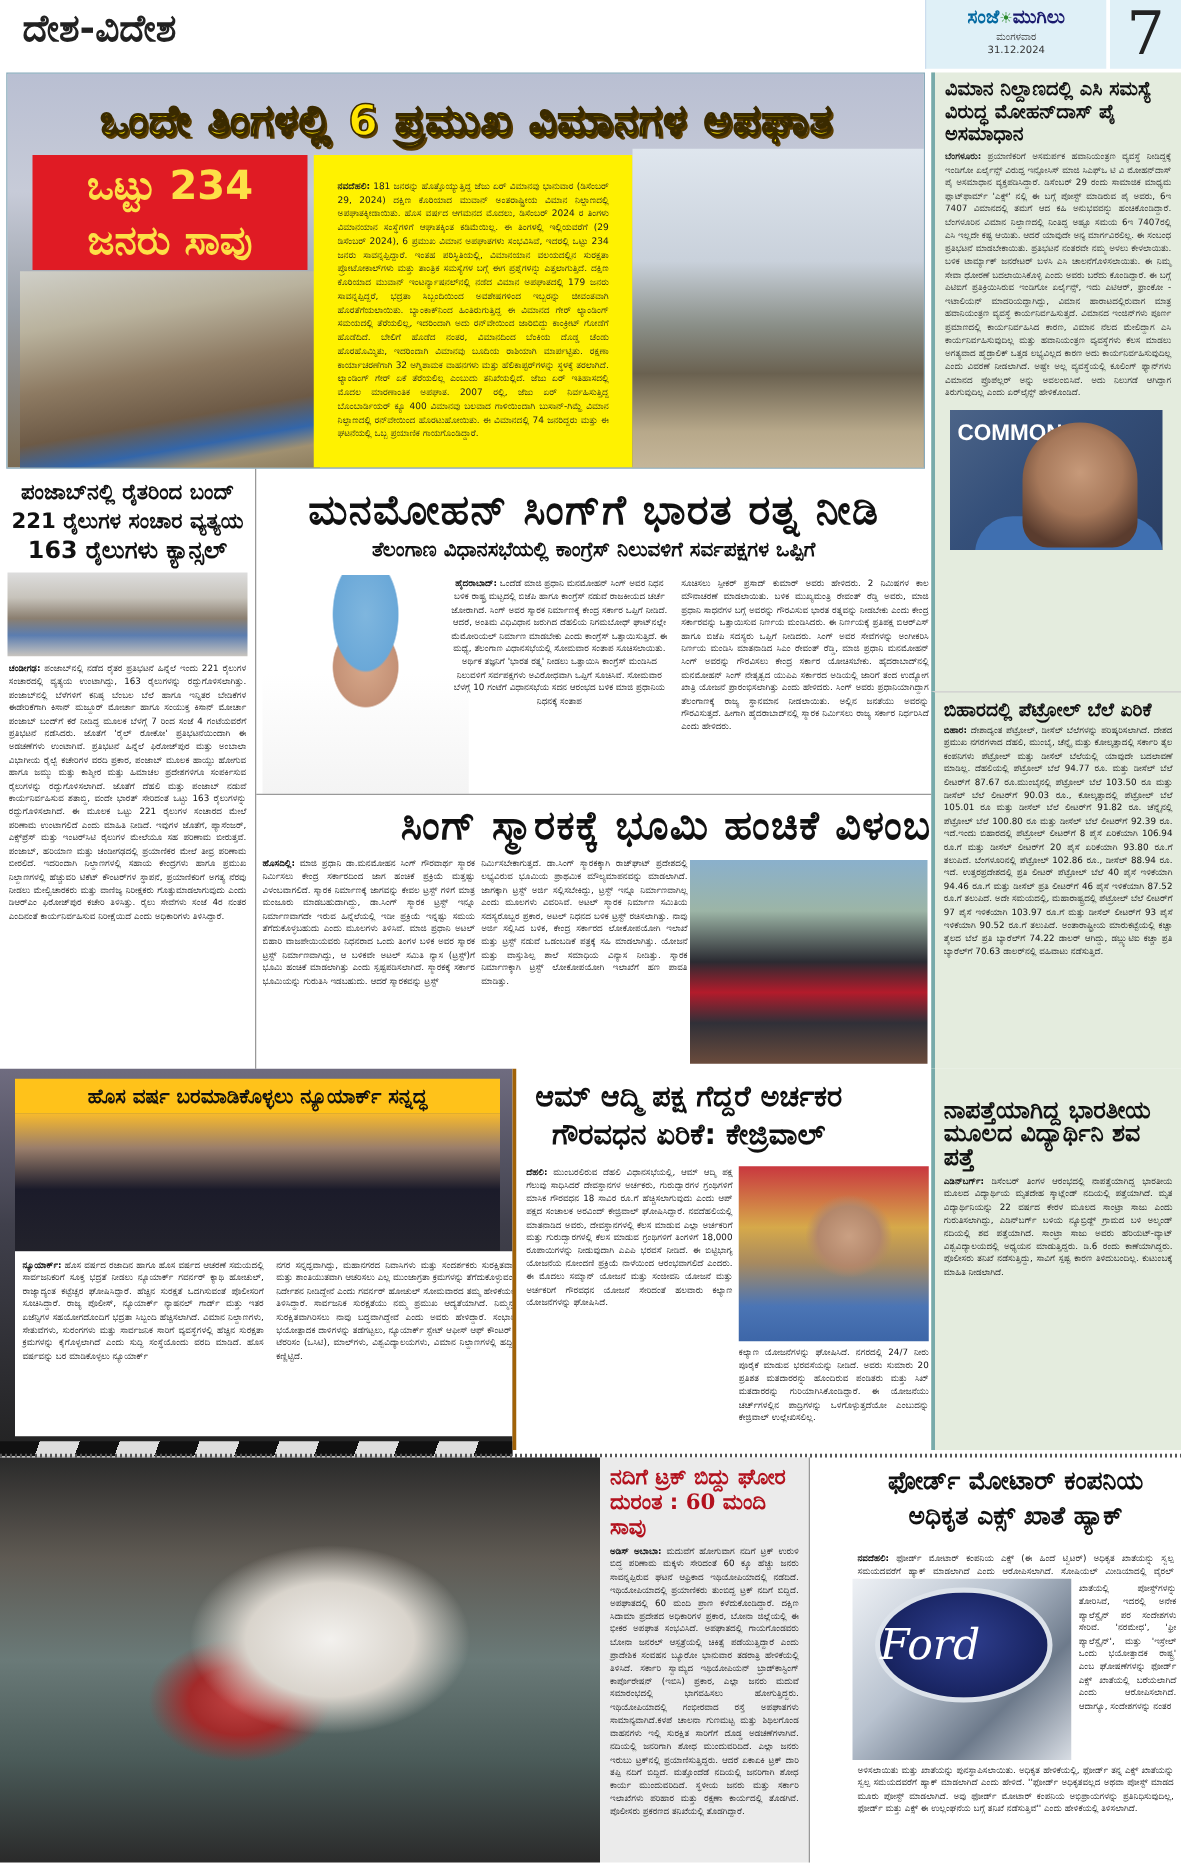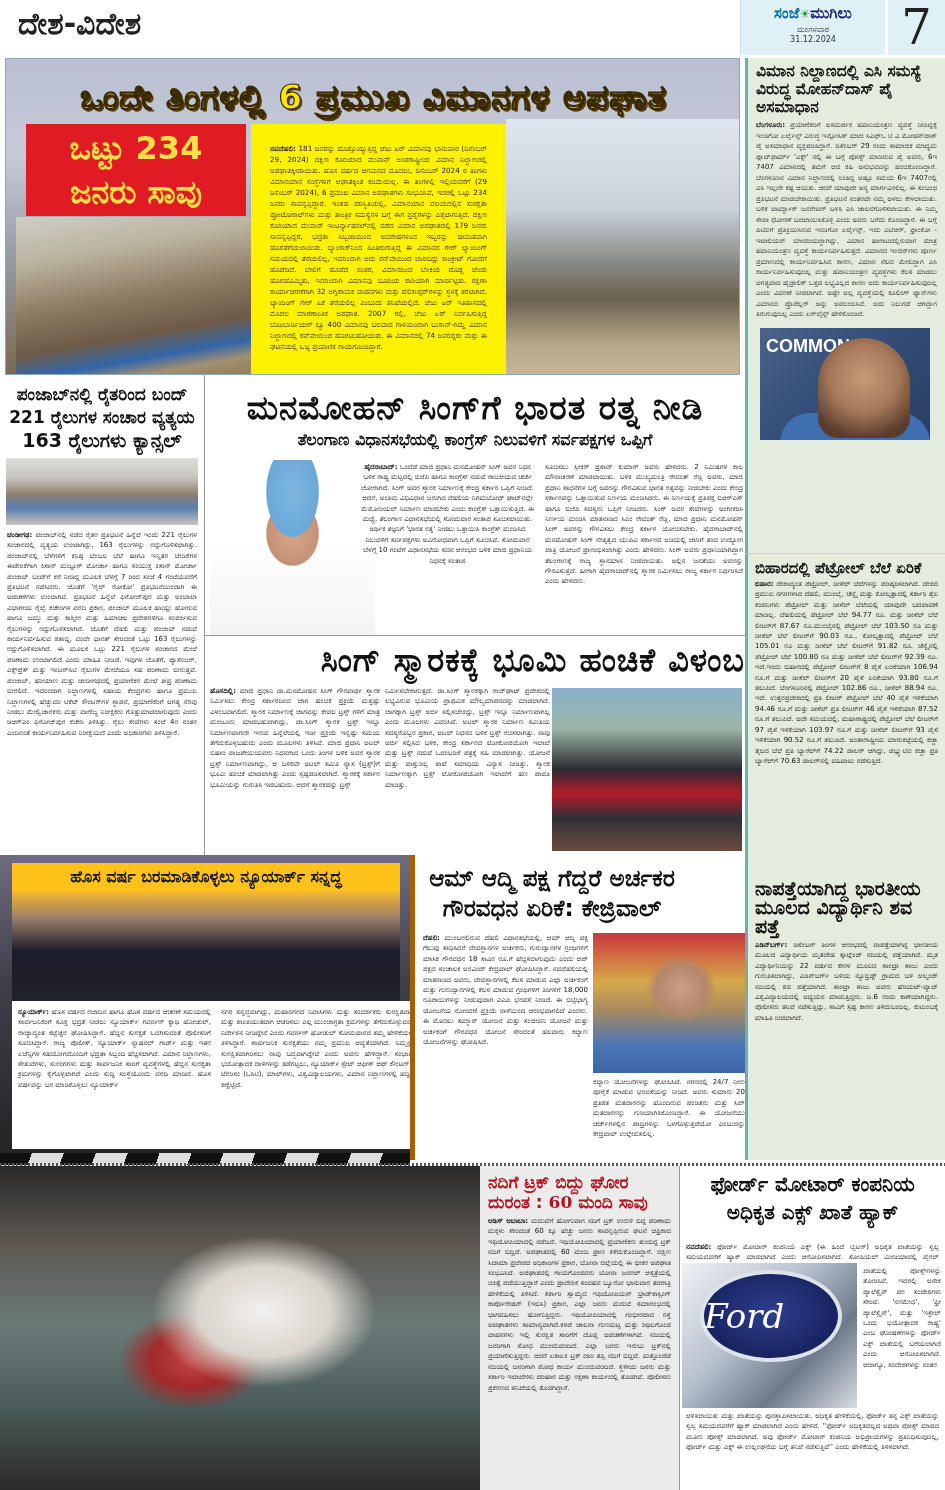--- a/index.html
+++ b/index.html
@@ -44,31 +44,31 @@
 .sm-head{text-align:right;font-size:32px;font-weight:900;line-height:48px;letter-spacing:1px}
 .sm-body1{left:5px;top:50px;width:170px;font-size:7px;line-height:10.4px;text-align:justify}
 .sm-body2{left:180px;top:50px;width:165px;font-size:7px;line-height:10.4px;text-align:justify}
 .sm-img{left:347px;top:52px;width:190px;height:163px;background:linear-gradient(180deg,#8ab0cc 0%,#9cb5a6 25%,#2b2b32 50%,#b31b2b 65%,#303038 80%,#6a4b3c 100%)}
 .ny{left:0;top:855px;width:410px;height:310px;background:linear-gradient(180deg,#6f6c80 0%,#40404c 40%,#222 100%);overflow:hidden}
 .ny-banner{left:12px;top:8px;width:388px;height:28px;background:#ffc21a;font-size:16px;font-weight:900;text-align:center;line-height:28px;color:#111}
 .ny-img{left:12px;top:36px;width:388px;height:110px;background:linear-gradient(180deg,#f7b92d 0%,#9a7e6b 25%,#1b1b2a 55%,#22222b 100%)}
 .ny-text{left:12px;top:146px;width:408px;height:148px;background:#fff;padding:6px;font-size:7px;line-height:10.4px;display:flex;gap:10px;text-align:justify}
 .ny-text div{flex:1}
 .ny-strip{left:0;top:298px;width:410px;height:12px;background:repeating-linear-gradient(110deg,#111 0 30px,#ddd 30px 60px)}
-.aap{left:410px;top:855px;width:279px;height:305px;border-left:5px solid #a16207}
+.aap{left:410px;top:855px;width:279px;height:305px;border-left:3px solid #a16207}
 .aap-head{text-align:center;font-size:23px;font-weight:900;line-height:30px;padding-top:8px}
 .aap-body1{left:8px;top:78px;width:165px;font-size:7px;line-height:10.4px;text-align:justify}
 .aap-img{left:178px;top:78px;width:152px;height:140px;background:radial-gradient(ellipse at 58% 40%,#caa083 0%,#b3876b 20%,transparent 28%),linear-gradient(180deg,#c9383f 0%,#d6a94a 35%,#a88a5f 55%,#4b75b5 80%,#3d66a8 100%)}
 .aap-body2{left:178px;top:222px;width:152px;font-size:7px;line-height:10.4px;text-align:justify}
 .student{left:745px;top:855px;width:200px;height:305px;background:#e4ecde;border-left:3px solid #7aa}
 .st-head{padding:24px 7px 4px;font-size:19px;font-weight:bold;line-height:19px}
 .st-body{padding:0 7px;font-size:7px;line-height:10.4px;text-align:justify}
 .dots{left:0;top:1163px;width:945px;height:3px;background:repeating-linear-gradient(90deg,#555 0 2px,transparent 2px 4px)}
 .truck-img{left:0;top:1166px;width:480px;height:324px;background:radial-gradient(ellipse at 55% 45%,#f3f1ee 0%,#d9d4cc 18%,transparent 30%),radial-gradient(ellipse at 40% 60%,#c24444 0%,#a22a2a 10%,transparent 18%),linear-gradient(180deg,#2a2a2a 0%,#5f5a53 25%,#6a7a78 50%,#4a5a58 75%,#2a2a2a 100%)}
-.ethiopia{left:480px;top:1166px;width:200px;height:324px;background:#ebebeb;border-right:1px solid #999}
+.ethiopia{left:480px;top:1166px;width:168px;height:324px;background:#ebebeb;border-right:1px solid #999}
 .et-head{padding:6px 8px 4px;font-size:17px;font-weight:bold;line-height:20px;color:#b3121e}
 .et-head .num{font-family:"DejaVu Serif",serif}
 .et-body{padding:0 8px;font-size:7px;line-height:10.4px;text-align:justify}
 .ford{left:680px;top:1166px;width:265px;height:324px}
 .fd-head{text-align:center;font-size:20px;font-weight:900;line-height:28px;padding-top:4px}
 .fd-body{left:6px;top:76px;width:253px;font-size:7px;line-height:10.4px;text-align:justify}
 .ford-img{left:2px;top:97px;width:175px;height:145px;background:linear-gradient(135deg,#eef1f5 0%,#b8c2cf 40%,#6d7a8b 70%,#d8dde4 100%)}
 .ford-oval{left:18px;top:7px;width:142px;height:92px;border-radius:50%;background:radial-gradient(ellipse at 50% 45%,#2f3f8f 0%,#1b2767 60%,#101a4a 100%);border:4px solid #dde3ea;color:#fff;font-family:"DejaVu Serif",serif;font-style:italic;font-size:34px;text-align:left;line-height:84px}
 .fd-side{left:183px;top:100px;width:78px;font-size:7px;line-height:10.4px;text-align:justify}
 .fd-bottom{left:6px;top:245px;width:253px;font-size:7px;line-height:10.4px;text-align:justify}

